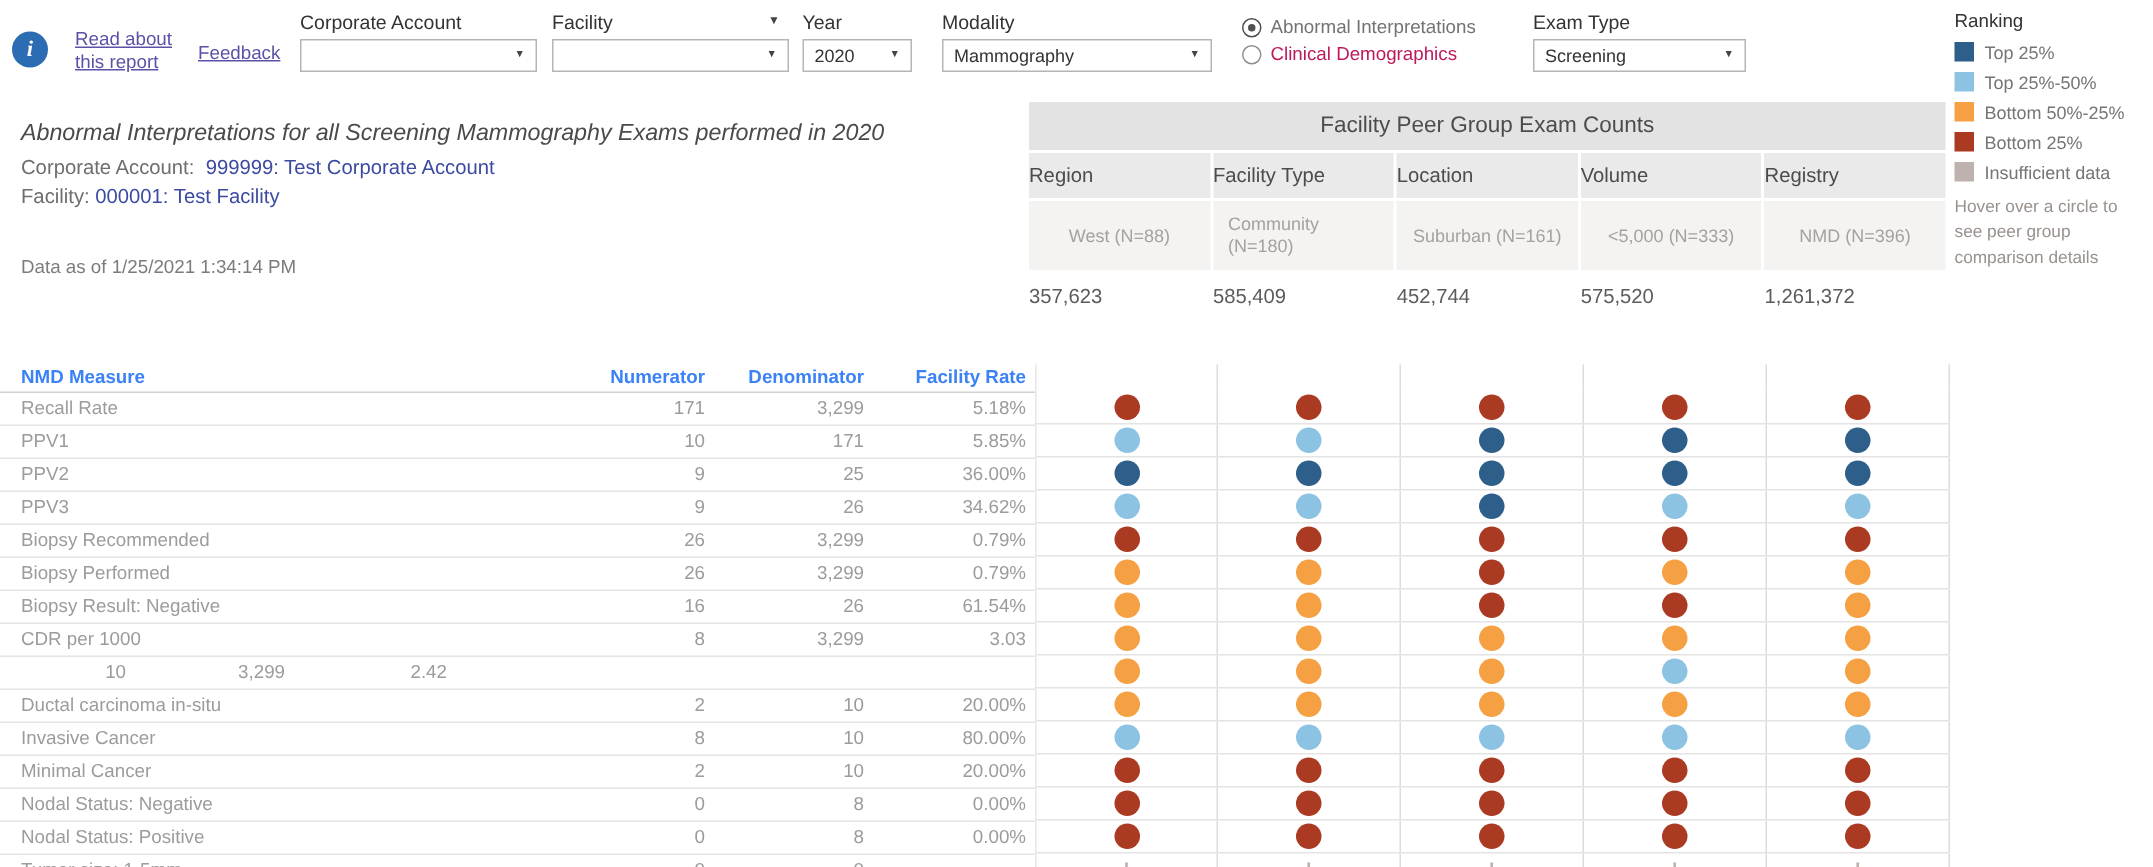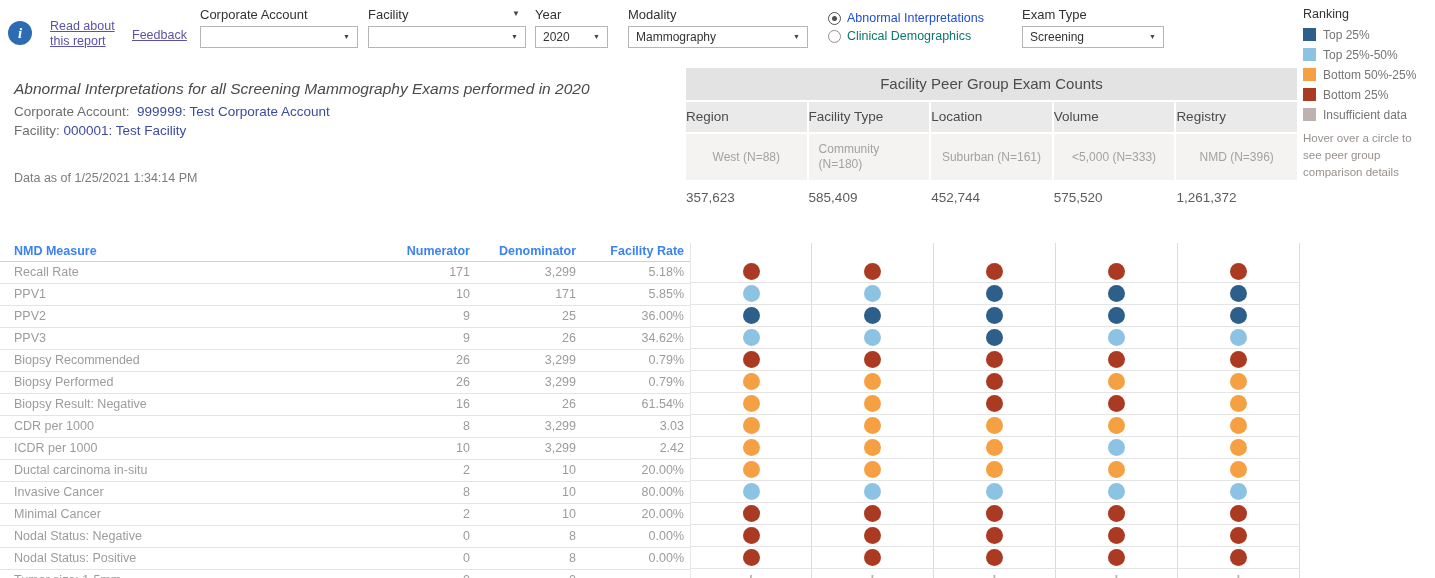--- a/index.html
+++ b/index.html
@@ -26,22 +26,22 @@
   #f-mod{left:628px}   #f-mod  .fbox{width:180px}
   #f-exam{left:1022px} #f-exam .fbox{width:142px}
   .menu-caret{position:absolute;top:2px;right:6px;font-size:8px;color:#444;cursor:pointer;}
 
   .radios{position:absolute;left:828px;top:9px;font-size:12.5px;}
   .radio-row{display:flex;align-items:center;height:18px;cursor:pointer;}
   .rdot{width:13px;height:13px;border:1px solid #909090;border-radius:50%;margin-right:6px;
     box-sizing:border-box;display:flex;align-items:center;justify-content:center;background:#fff;}
   .radio-row.selected .rdot{border-color:#505050;}
   .radio-row.selected .rdot::after{content:"";width:5px;height:5px;border-radius:50%;background:#505050;}
-  .rlabel{color:#0f766e;white-space:nowrap;}
-  .radio-row.selected .rlabel{color:#1d4ed8;}
+  .rlabel{color:#be185d;white-space:nowrap;}
+  .radio-row.selected .rlabel{color:#737373;}
 
   
   .legend{position:absolute;left:1303px;top:7px;width:130px;}
   .legend-title{font-size:12.5px;color:#333;margin-bottom:7px;}
   .legend-item{display:flex;align-items:flex-start;height:20px;cursor:pointer;}
   .swatch{width:13px;height:13px;margin-right:7px;flex:none;}
   .legend-label{font-size:12px;color:#757575;white-space:nowrap;}
   .hint{position:absolute;left:1303px;top:130px;width:128px;font-size:11.5px;
     line-height:17px;color:#98918d;}
 
@@ -260,21 +260,20 @@
           <div class="c-den">26</div>
           <div class="c-rate">61.54%</div>
         </div>
         <div class="t-row">
           <div class="c-measure">CDR per 1000</div>
           <div class="c-num">8</div>
           <div class="c-den">3,299</div>
           <div class="c-rate">3.03</div>
         </div>
         <div class="t-row">
-          <div class="c-measure">ICDR per 1000</div>
           <div class="c-num">10</div>
           <div class="c-den">3,299</div>
           <div class="c-rate">2.42</div>
         </div>
         <div class="t-row">
           <div class="c-measure">Ductal carcinoma in-situ</div>
           <div class="c-num">2</div>
           <div class="c-den">10</div>
           <div class="c-rate">20.00%</div>
         </div>

